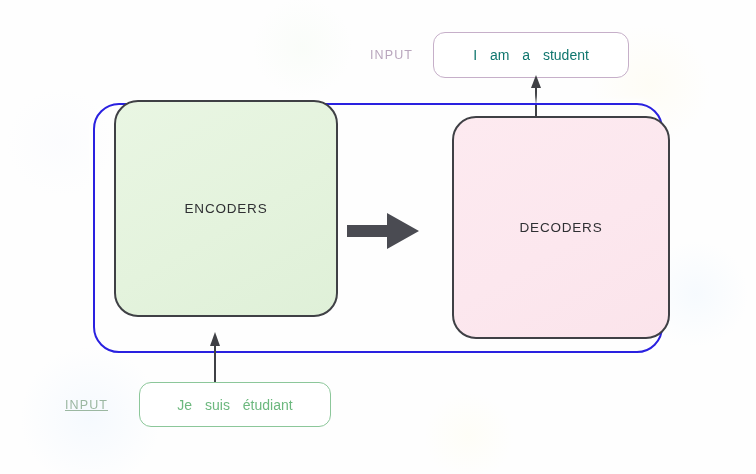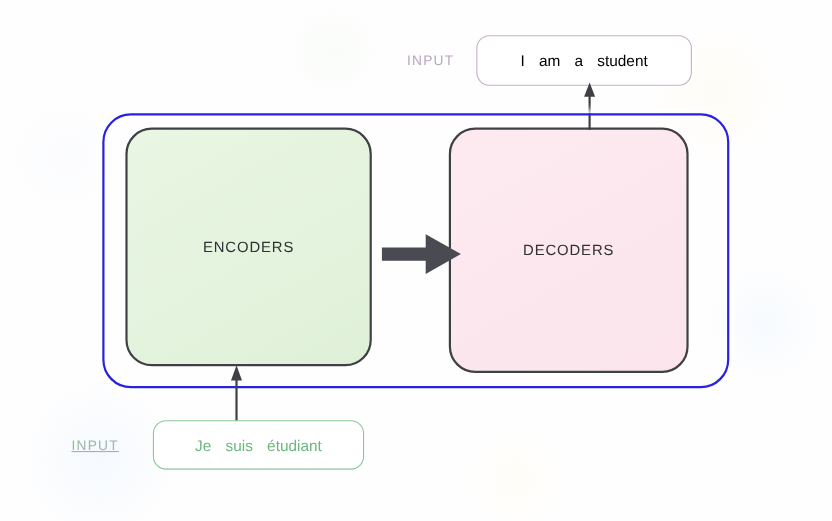--- a/index.html
+++ b/index.html
@@ -51,27 +51,27 @@
     position: absolute;
     border: 2.1px solid #3f4045;
     border-radius: 24px;
     box-sizing: border-box;
     display: flex;
     align-items: center;
     justify-content: center;
   }
   #encoders-box {
     left: 114px;
-    top: 116px;
+    top: 100px;
     width: 224px;
     height: 217px;
     background: linear-gradient(150deg, #e9f6e3 0%, #e4f3dd 55%, #dff0d8 100%);
   }
   #decoders-box {
-    left: 408px;
+    left: 452px;
     top: 116px;
     width: 218px;
     height: 223px;
     background: linear-gradient(150deg, #fdeaf0 0%, #fce7ee 55%, #fbe4eb 100%);
   }
   .stack-label {
     font-size: 13.5px;
     letter-spacing: 0.8px;
     color: #2f3033;
     font-family: "Liberation Sans", sans-serif;
@@ -126,21 +126,21 @@
     width: 192px;
     height: 45px;
     border: 1.6px solid #8cc79a;
   }
   .token-text {
     font-size: 14px;
     font-family: "Liberation Sans", sans-serif;
     white-space: nowrap;
     user-select: none;
   }
-  #output-text { color: #000000; word-spacing: 9px; }
+  #output-text { color: #0f766e; word-spacing: 9px; }
   #input-text  { color: #6cb87e; word-spacing: 9px; }
 
   
   .side-label {
     position: absolute;
     font-size: 12.5px;
     letter-spacing: 1.1px;
     font-family: "Liberation Sans", sans-serif;
     user-select: none;
   }

